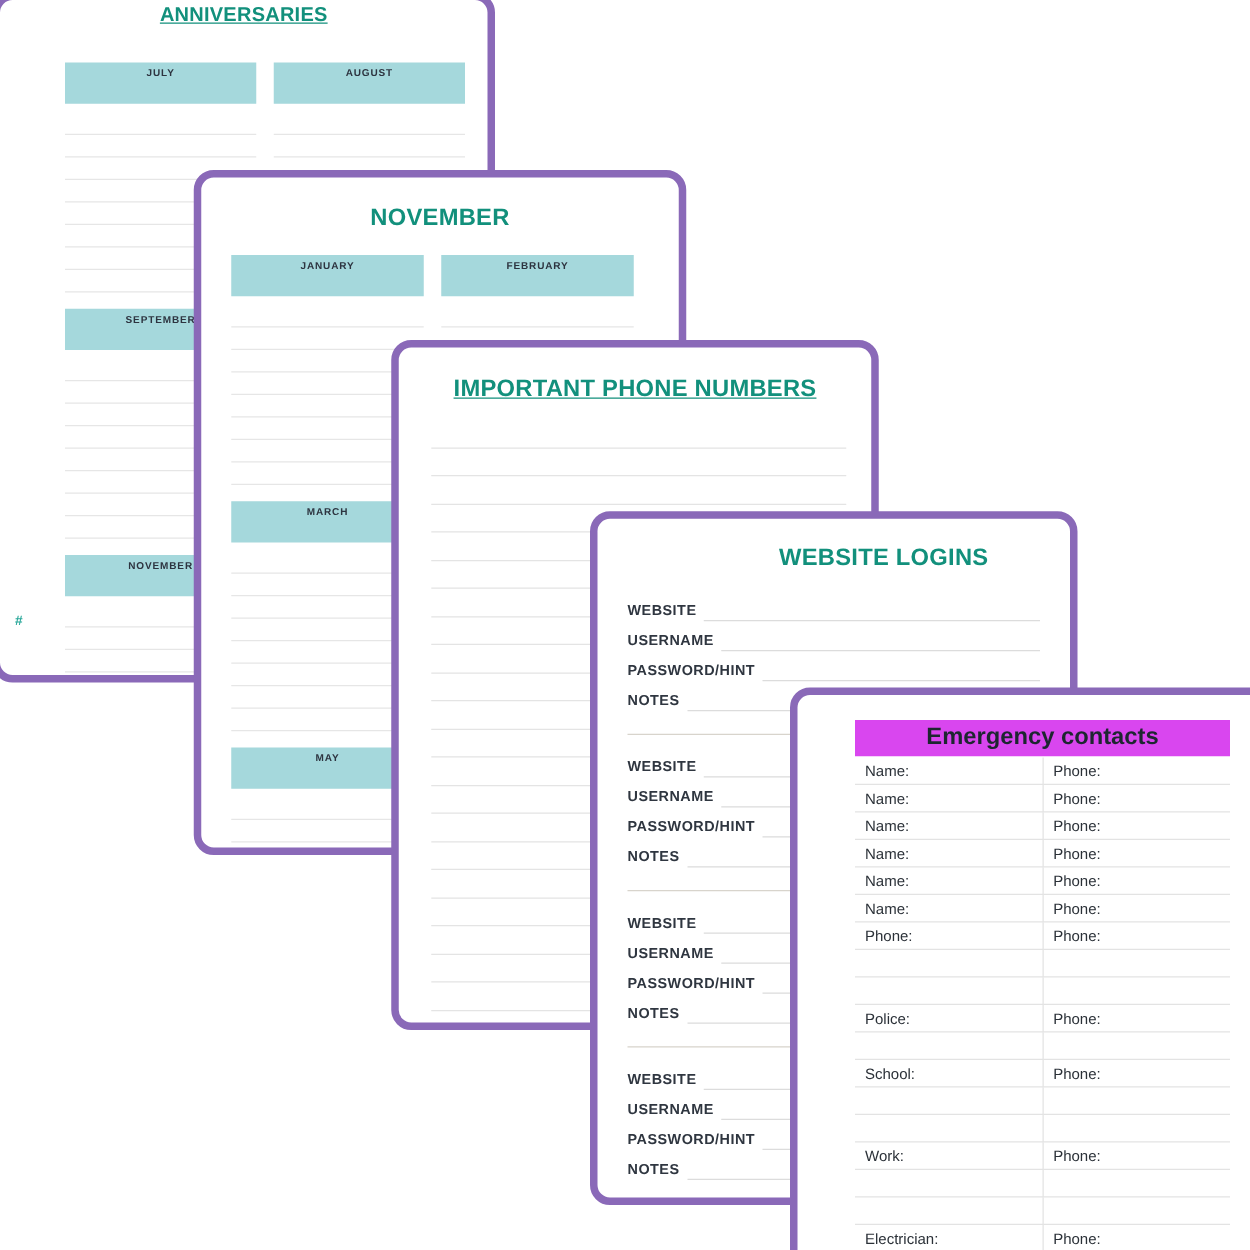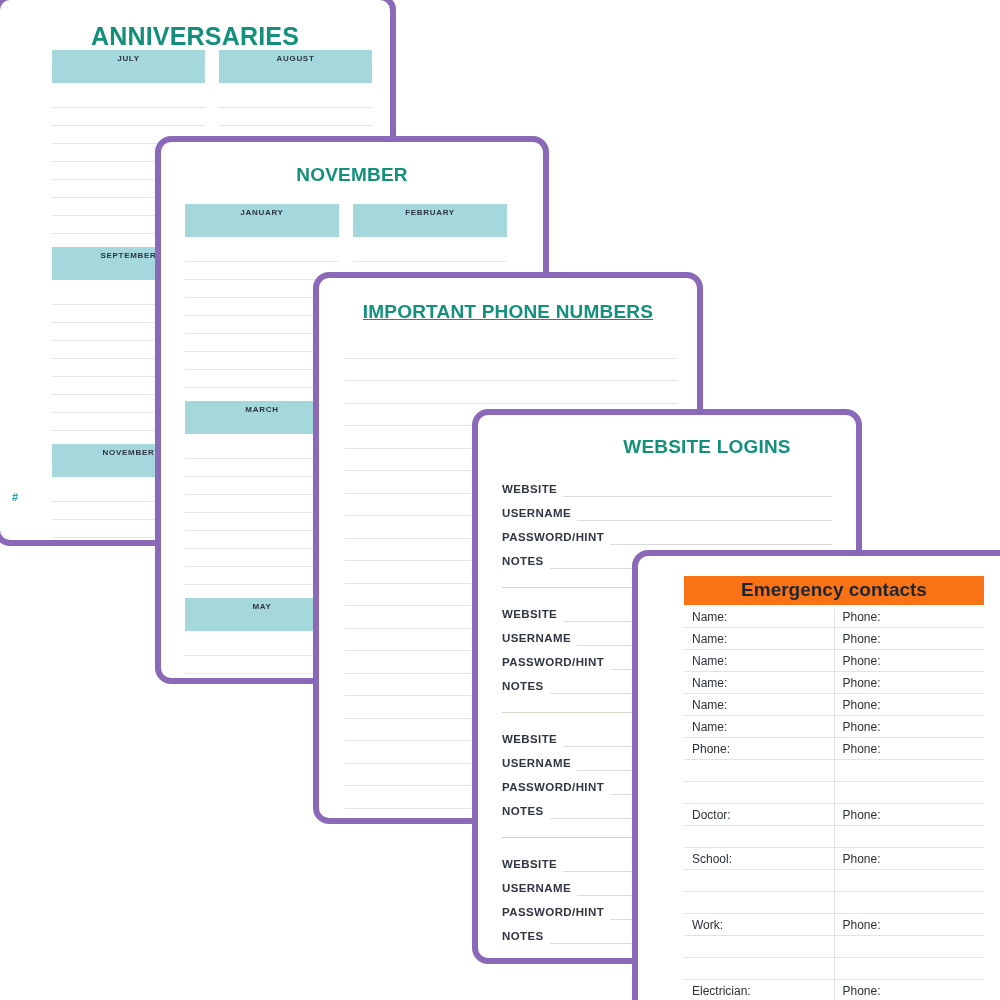--- a/index.html
+++ b/index.html
@@ -117,21 +117,21 @@
     height: 13px;
   }
   .login-sep {
     height: 18px;
     border-bottom: 1.3px solid #d8d4cc;
   }
 
   
   .ec-head {
     position: absolute;
-    background: #f97316;
+    background: #d946ef;
     color: #1d2630;
     font-size: 19px;
     font-weight: bold;
     text-align: center;
     padding: 3px 0 4px 0;
     white-space: nowrap;
   }
   .ec-table {
     position: absolute;
     border-collapse: collapse;
@@ -152,21 +152,21 @@
   .ec-table tr.ec-blank td {
     height: 14px;
   }
 </style>
 </head>
 <body>
 
 <div class="stage">
 
   <div class="card" style="left:-6px; top:-6px; width:402px; height:552px;">
-    <div class="card-title" style="position:absolute; left:0; top:22px; width:100%; font-size:25px;">ANNIVERSARIES</div>
+    <div class="card-title" style="position:absolute; left:0; top:4px; width:100%; font-size:16px;text-decoration:underline;">ANNIVERSARIES</div>
 
     <div class="month-cols" style="left:52px; top:50px; width:320px;">
       <div class="month-col">
         <div class="month-band">JULY</div>
         <div class="month-lines">
           <div class="rule"></div>
           <div class="rule"></div>
           <div class="rule"></div>
           <div class="rule"></div>
           <div class="rule"></div>
@@ -478,21 +478,21 @@
         </tr>
         <tr class="ec-blank">
           <td class="ec-left"></td>
           <td></td>
         </tr>
         <tr class="ec-blank">
           <td class="ec-left"></td>
           <td></td>
         </tr>
         <tr>
-          <td class="ec-left">Doctor:</td>
+          <td class="ec-left">Police:</td>
           <td>Phone:</td>
         </tr>
         <tr class="ec-blank">
           <td class="ec-left"></td>
           <td></td>
         </tr>
         <tr>
           <td class="ec-left">School:</td>
           <td>Phone:</td>
         </tr>

